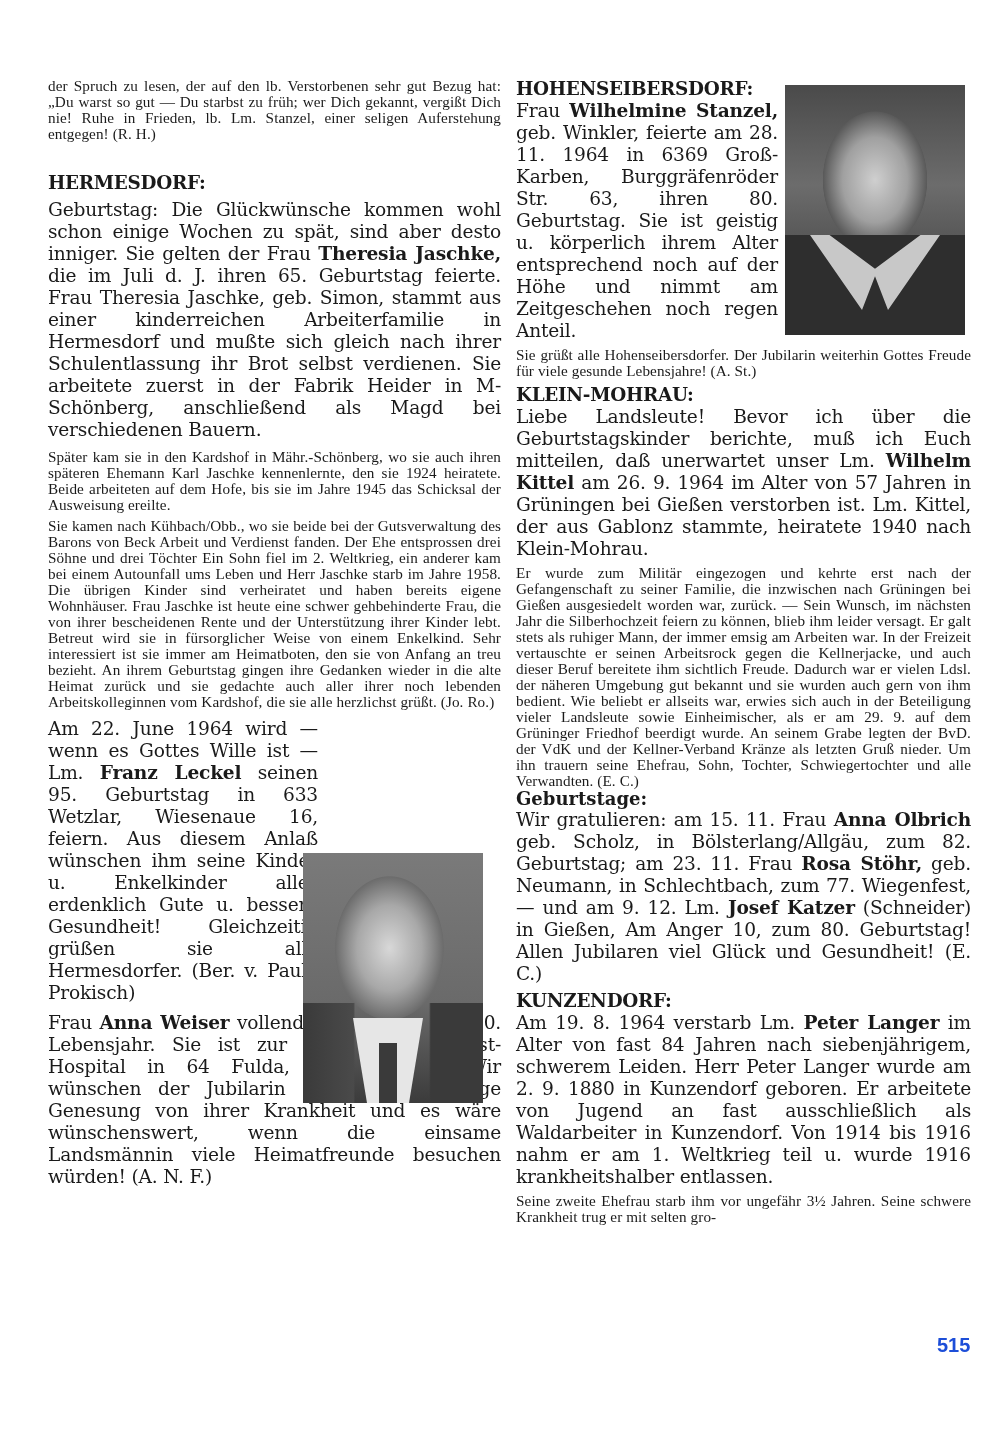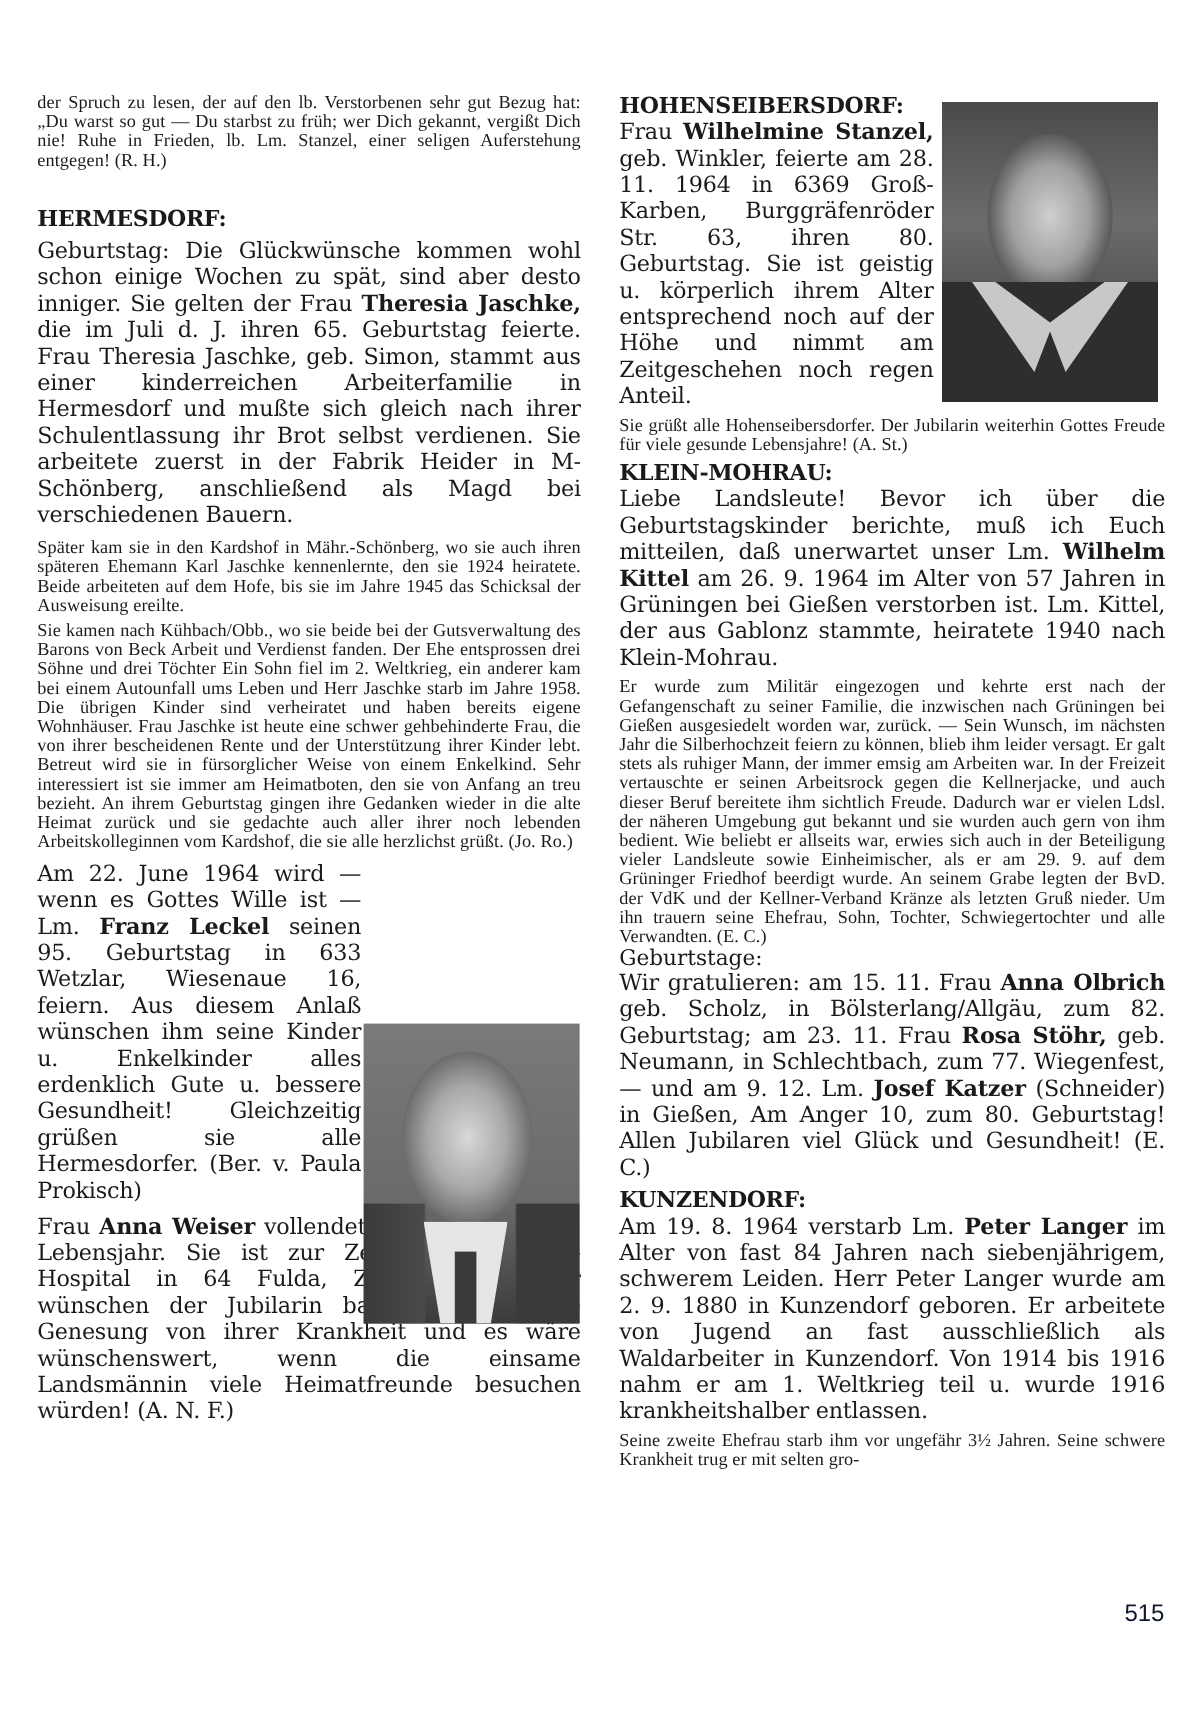--- a/index.html
+++ b/index.html
@@ -1,39 +1,39 @@
 <!DOCTYPE html>
 <html><head>
 <meta charset="utf-8">
 <style>
   html, body { margin:0; padding:0; background:#ffffff; }
   body { width:1000px; height:1432px; position:relative; overflow:hidden; color:#1a1a1a; }
   .col { position:absolute; }
-  .left { left:31px; top:78px; width:453px; }
+  .left { left:48px; top:78px; width:453px; }
   .right { left:516px; top:78px; width:455px; }
   .small { font-family:"Liberation Serif", serif; font-size:15.2px; line-height:16px; text-align:justify; margin:0; letter-spacing:0.1px; }
   .big { font-family:"DejaVu Serif", serif; font-size:18.6px; line-height:22px; text-align:justify; margin:0; letter-spacing:-0.2px; }
   .head { font-family:"DejaVu Serif", serif; font-weight:bold; font-size:18.4px; line-height:22px; margin:0; letter-spacing:-0.3px; }
-  .head-sm { font-family:"DejaVu Serif", serif; font-weight:normal; font-size:18px; line-height:20px; margin:0; }
+  .head-sm { font-family:"DejaVu Serif", serif; font-weight:bold; font-size:18px; line-height:20px; margin:0; }
   b { font-weight:bold; }
   .photo { position:absolute; background:#555; overflow:hidden; }
   .photo-leckel { left:303px; top:853px; width:180px; height:250px;
     background: radial-gradient(ellipse 40% 38% at 48% 38%, #d8d8d8 0%, #a8a8a8 45%, #6c6c6c 75%, transparent 76%),
                 linear-gradient(180deg, #7a7a7a 0%, #6a6a6a 60%, #3b3b3b 100%); }
   .photo-leckel .shirt { position:absolute; left:50px; bottom:0; width:70px; height:85px; background:#e6e6e6; clip-path:polygon(0 0,100% 0,80% 100%,20% 100%); }
   .photo-leckel .tie { position:absolute; left:76px; bottom:0; width:18px; height:60px; background:#3a3a3a; }
   .photo-leckel .coat { position:absolute; left:0; bottom:0; width:180px; height:100px; background:linear-gradient(90deg,#3a3a3a 0%,#4a4a4a 28%, transparent 29%, transparent 70%, #3a3a3a 71%); }
   .photo-stanzel { left:785px; top:85px; width:180px; height:250px;
     background: radial-gradient(ellipse 36% 34% at 50% 38%, #cfcfcf 0%, #a0a0a0 50%, #5a5a5a 80%, transparent 81%),
                 linear-gradient(180deg, #4a4a4a 0%, #6c6c6c 40%, #333 100%); }
   .photo-stanzel .dress { position:absolute; left:0; bottom:0; width:180px; height:100px; background:#2e2e2e; }
   .photo-stanzel .collar { position:absolute; left:25px; bottom:25px; width:130px; height:75px; background:#c8c8c8; clip-path:polygon(0 0,40% 100%,50% 55%,60% 100%,100% 0,85% 0,50% 45%,15% 0); }
   .gap { height:8px; }
   .gap-s { height:5px; }
-  .pagenum { position:absolute; left:937px; top:1334px; font-family:"Liberation Sans", sans-serif; font-size:20px; font-weight:normal; color:#0f172a; }
+  .pagenum { position:absolute; left:937px; top:1334px; font-family:"Liberation Sans", sans-serif; font-size:20px; font-weight:bold; color:#1d4ed8; }
 </style>
 </head>
 <body>
 
 <div class="col left">
   <p class="small">der Spruch zu lesen, der auf den lb. Verstorbenen sehr gut Bezug hat: „Du warst so gut — Du starbst zu früh; wer Dich gekannt, vergißt Dich nie! Ruhe in Frieden, lb. Lm. Stanzel, einer seligen Auferstehung entgegen! (R. H.)</p>
   <div style="height:30px"></div>
   <p class="head">HERMESDORF:</p>
   <div class="gap-s"></div>
   <p class="big"><span>Geburtstag: Die Glückwünsche kommen wohl schon einige Wochen zu spät, sind aber desto inniger. Sie gelten der Frau </span><b>Theresia Jaschke,</b><span> die im Juli d. J. ihren 65. Geburtstag feierte. Frau Theresia Jaschke, geb. Simon, stammt aus einer kinderreichen Arbeiterfamilie in Hermesdorf und mußte sich gleich nach ihrer Schulentlassung ihr Brot selbst verdienen. Sie arbeitete zuerst in der Fabrik Heider in M-Schönberg, anschließend als Magd bei verschiedenen Bauern.</span></p>

